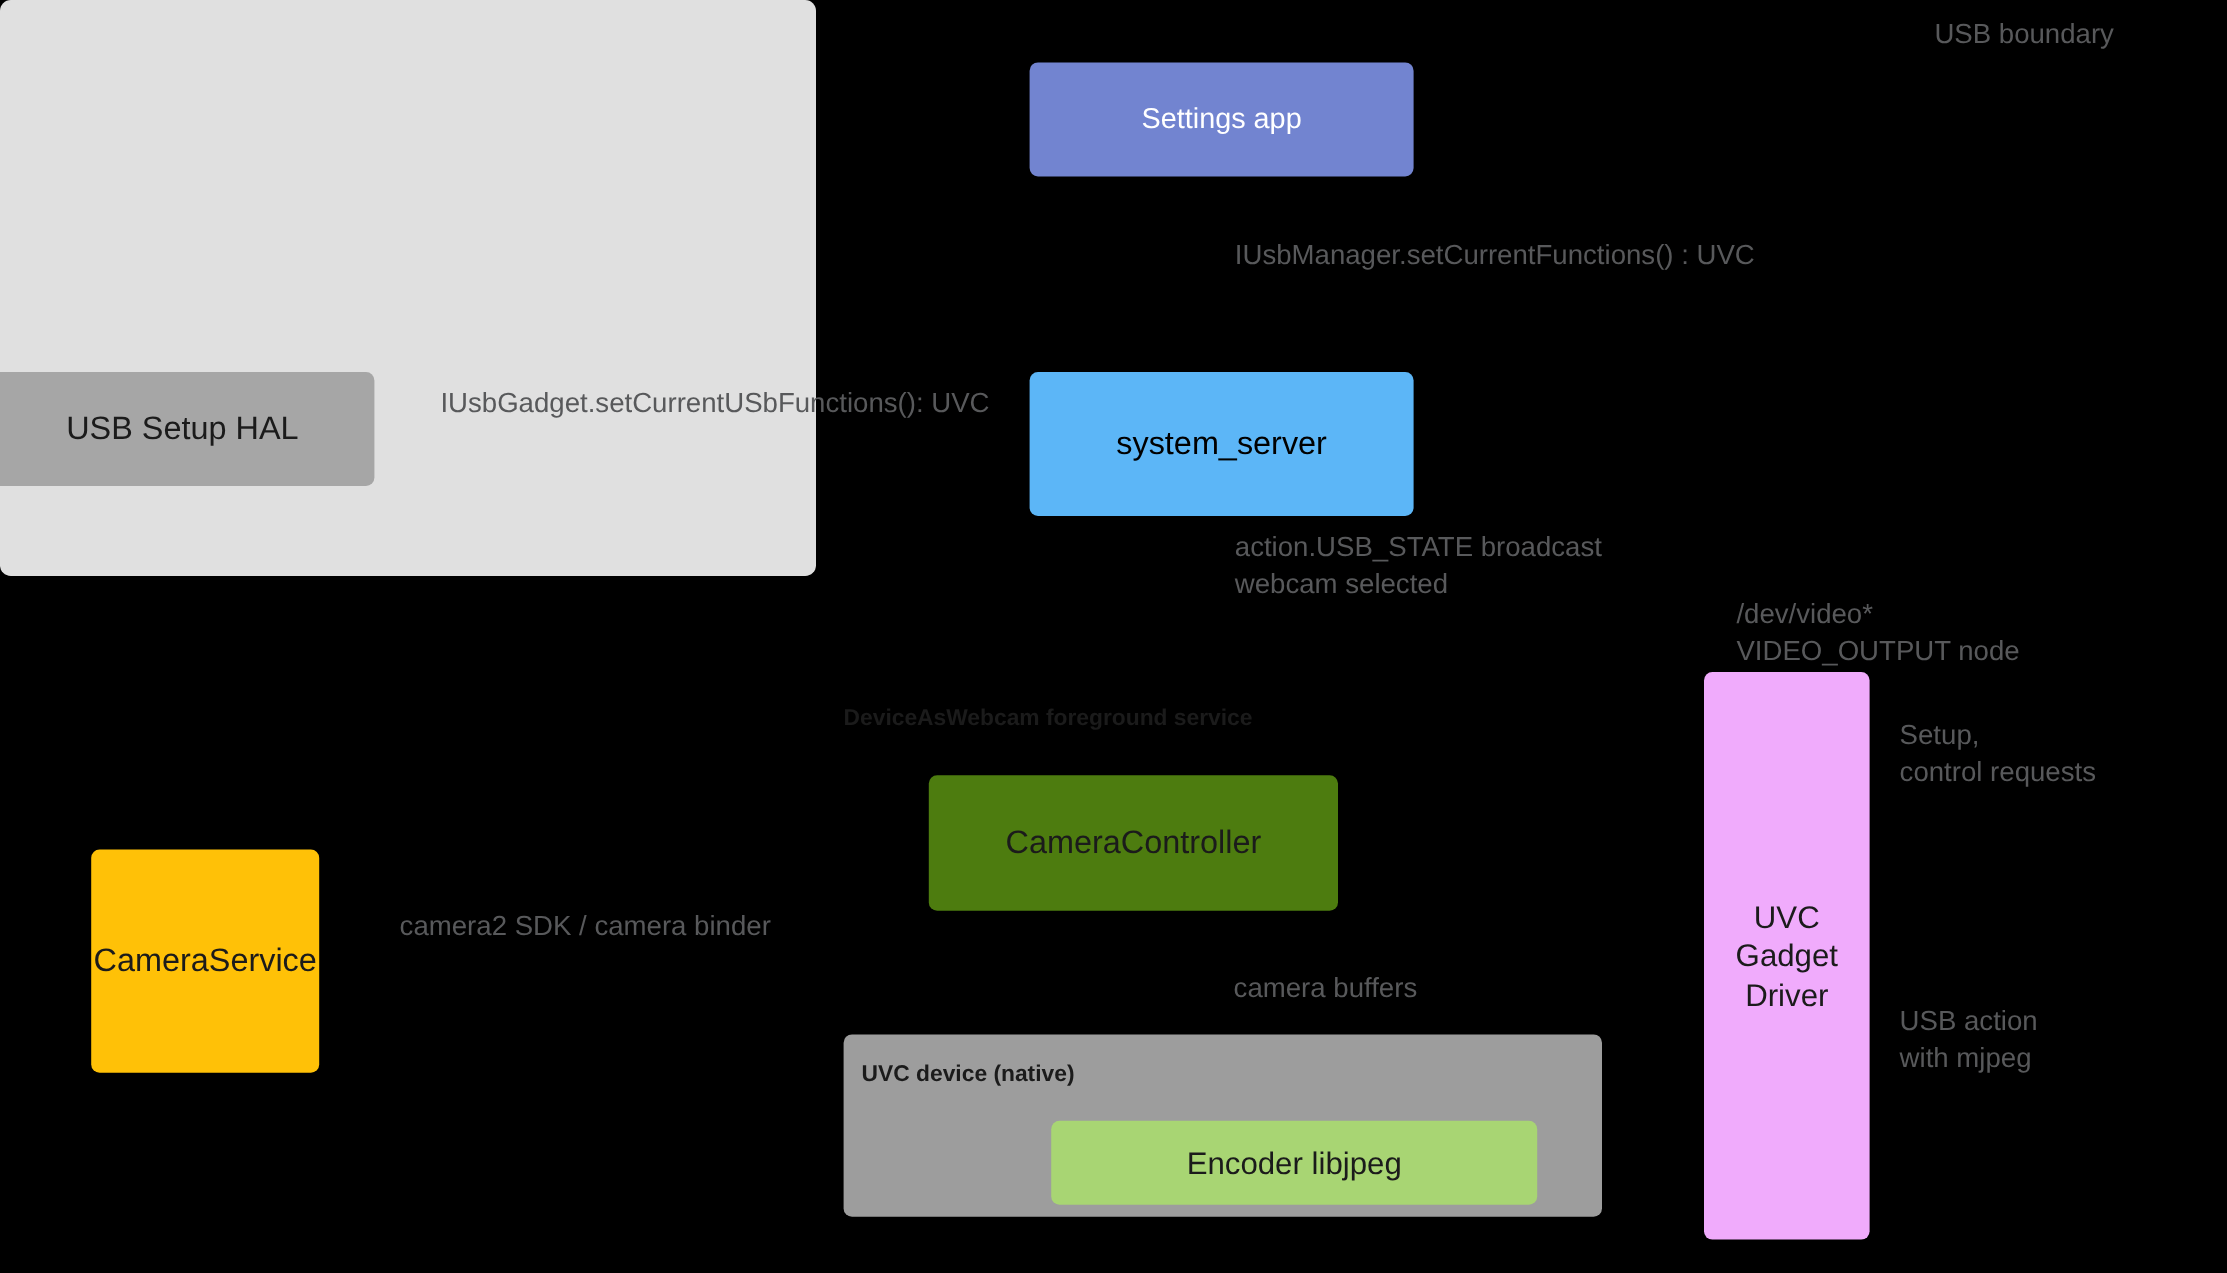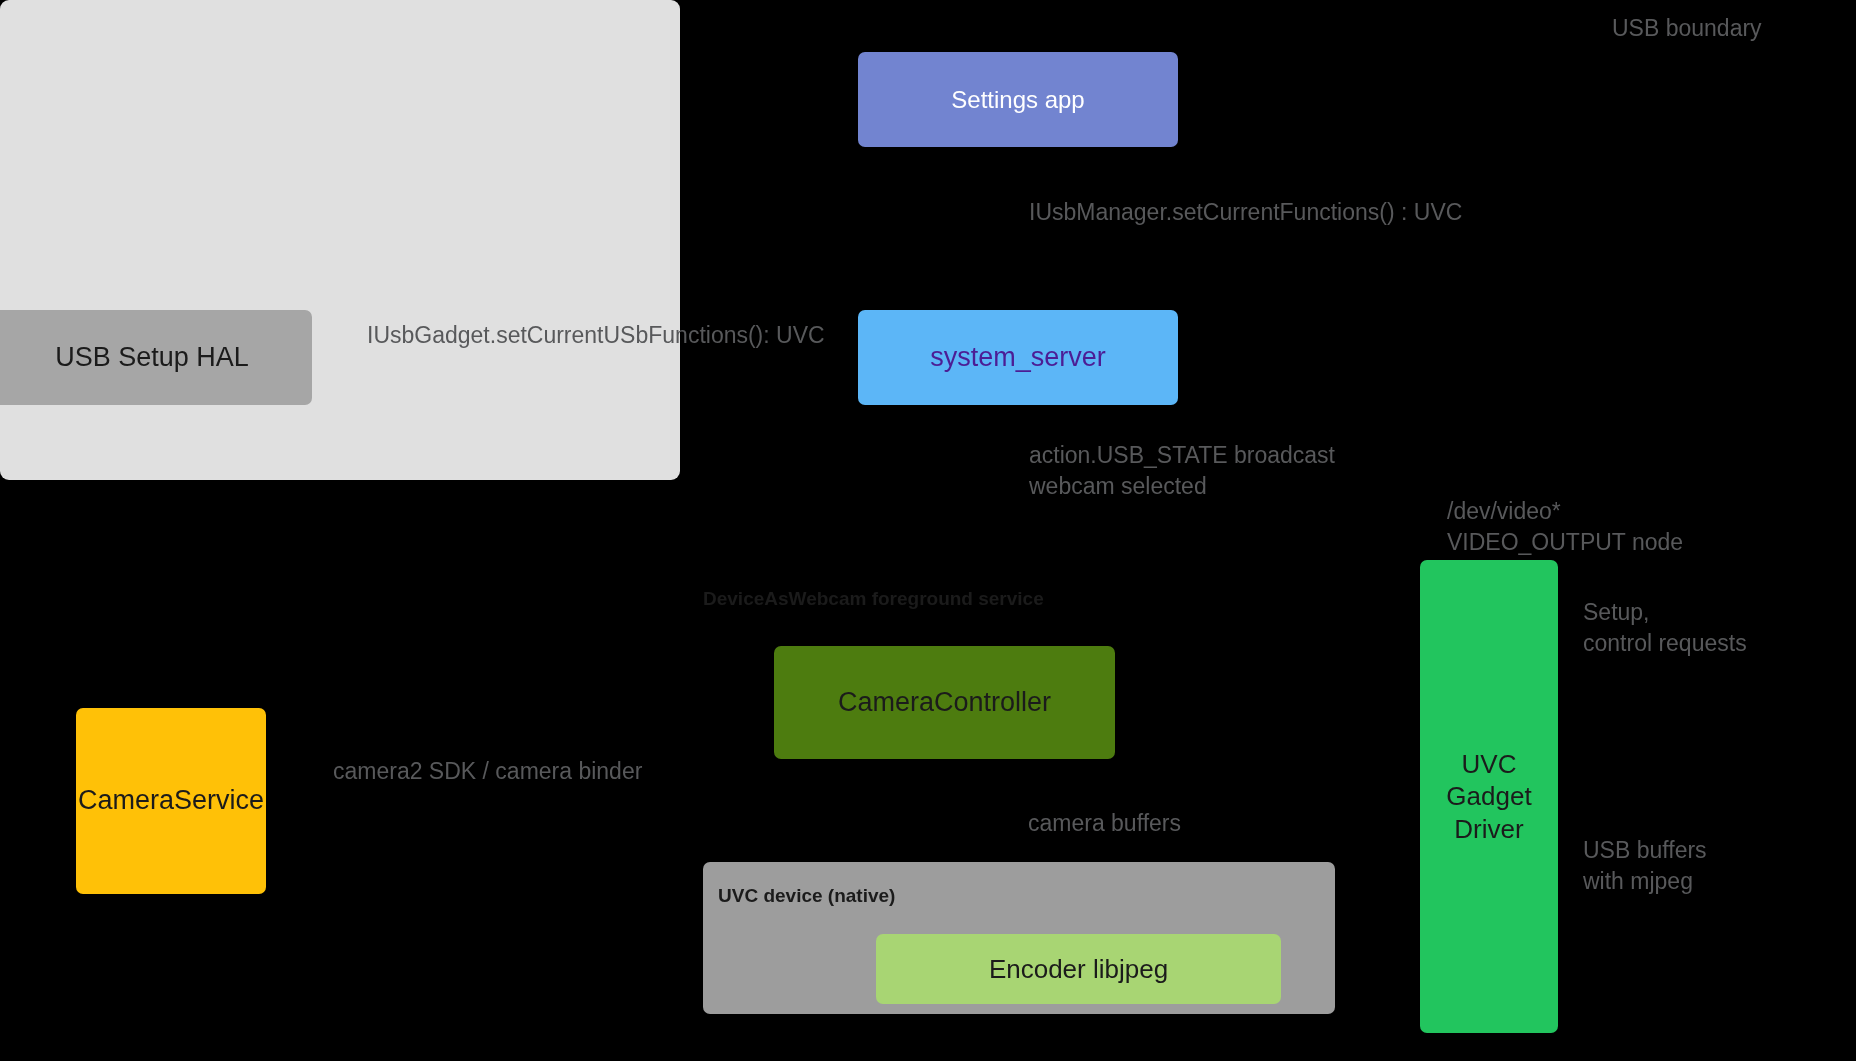--- a/index.html
+++ b/index.html
@@ -41,23 +41,23 @@
   }
 
   
   #settings-app {
     left: 858px; top: 52px; width: 320px; height: 95px;
     background: #7284d0;
     color: #ffffff;
     font-size: 24px;
   }
   #system-server {
-    left: 858px; top: 310px; width: 320px; height: 95px;
+    left: 858px; top: 310px; width: 320px; height: 120px;
     background: #5cb6f7;
-    color: #4c1d95;
+    color: #000000;
     font-size: 27px;
   }
   #usb-gadget-hal {
     left: -8px; top: 310px; width: 320px; height: 95px;
     background: #a6a6a6;
     color: #1b1b1b;
     font-size: 27px;
   }
   #camera-service {
     left: 76px; top: 708px; width: 190px; height: 186px;
@@ -85,21 +85,21 @@
   }
   #uvc-native-title { left: 718px; top: 885px; }
   #encoder {
     left: 876px; top: 934px; width: 405px; height: 70px;
     background: #a8d573;
     color: #1b1b1b;
     font-size: 26px;
   }
   #uvc-gadget-driver {
     left: 1420px; top: 560px; width: 138px; height: 473px;
-    background: #22c55e;
+    background: #f0abfc;
     color: #1b1b1b;
     font-size: 26px;
     flex-direction: column;
   }
 
   
   #note-usb-boundary     { left: 1612px; top: 13px; }
   #note-iusbmanager      { left: 1029px; top: 197px; }
   #note-iusbgadget       { left: 367px;  top: 320px; }
   #note-usb-state        { left: 1029px; top: 440px; }
@@ -179,20 +179,20 @@
 
   <div class="note" id="note-usb-state">action.USB_STATE broadcast
 webcam selected</div>
 
   <div class="note" id="note-dev-video">/dev/video*
 VIDEO_OUTPUT node</div>
 
   <div class="note" id="note-setup-control">Setup,
 control requests</div>
 
-  <div class="note" id="note-usb-frames">USB buffers
+  <div class="note" id="note-usb-frames">USB action
 with mjpeg</div>
 
   <div class="note" id="note-camera2-sdk">camera2 SDK / camera binder</div>
 
   <div class="note" id="note-camera-buffers">camera buffers</div>
 
 </div>
 
 </body></html>

